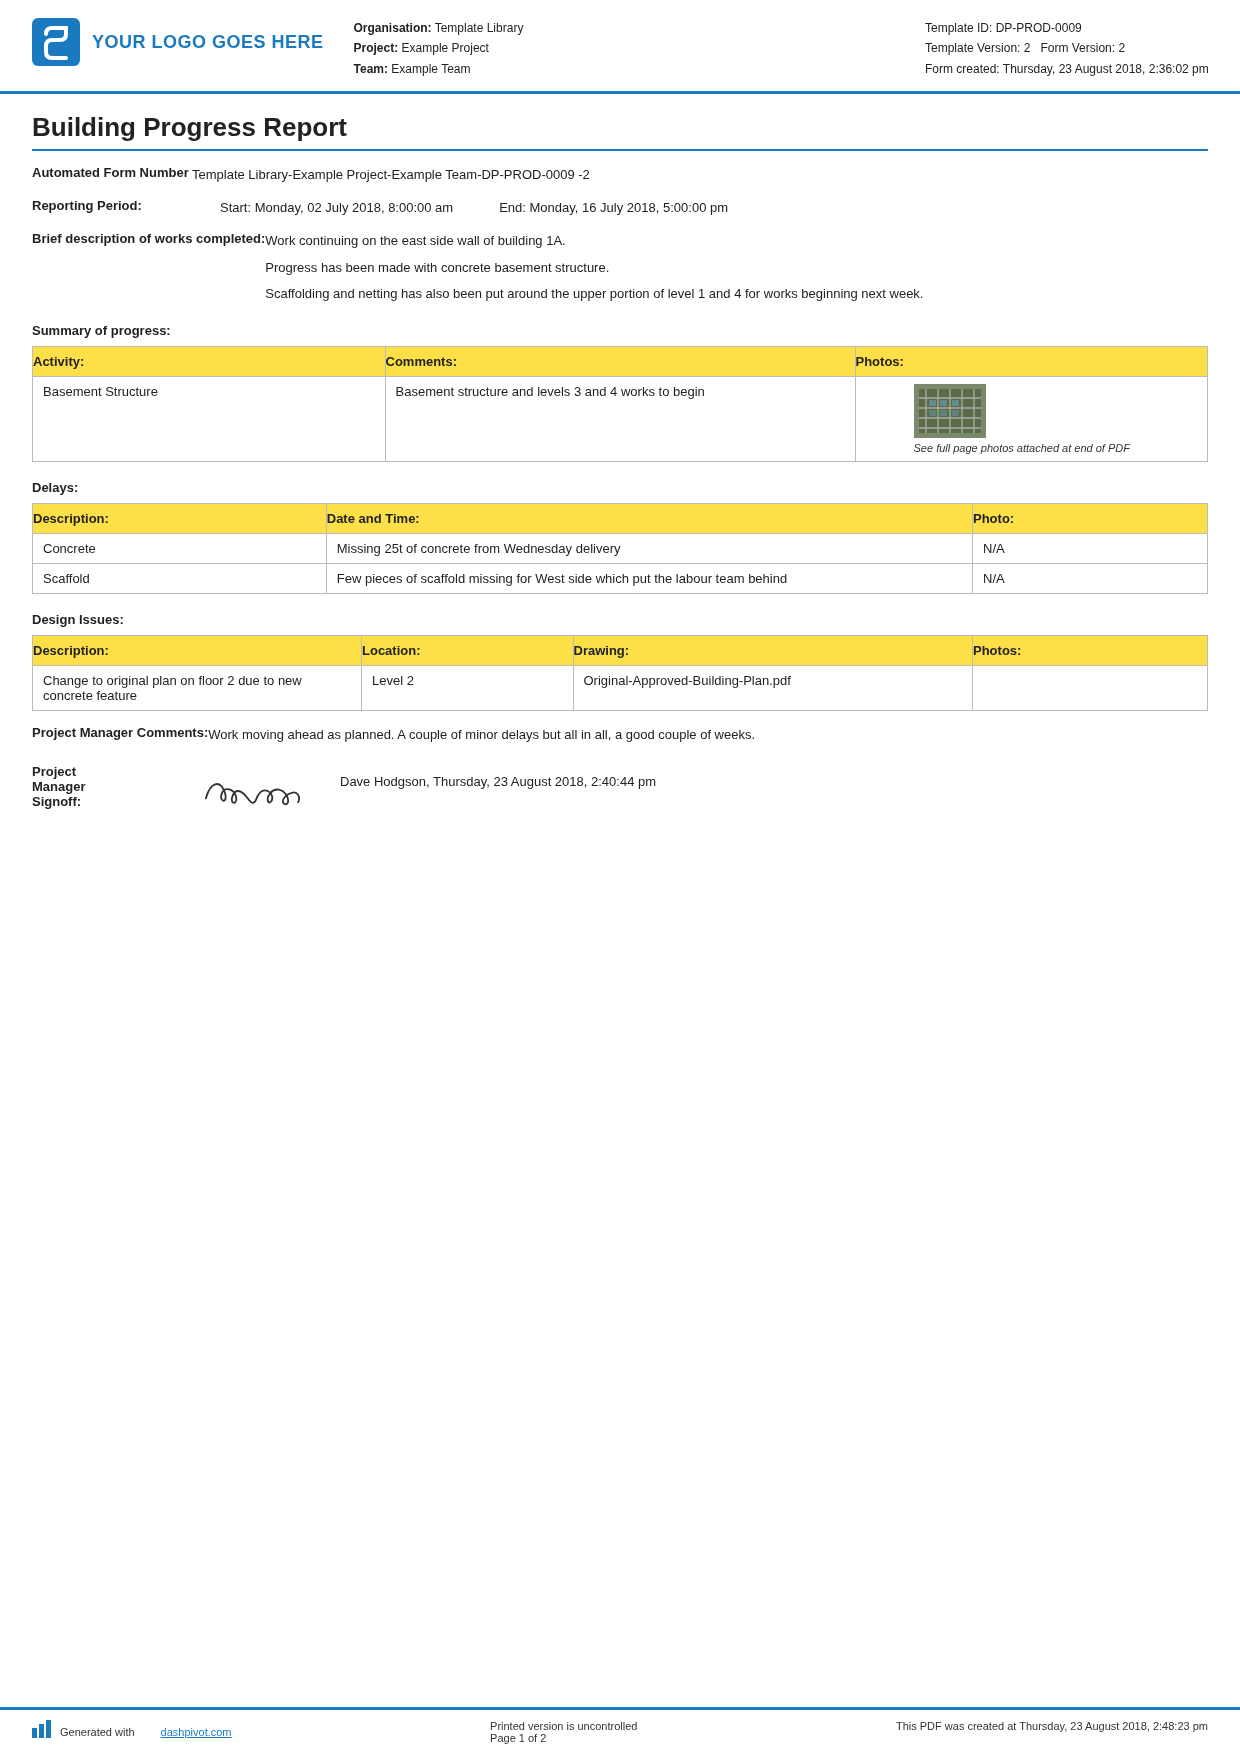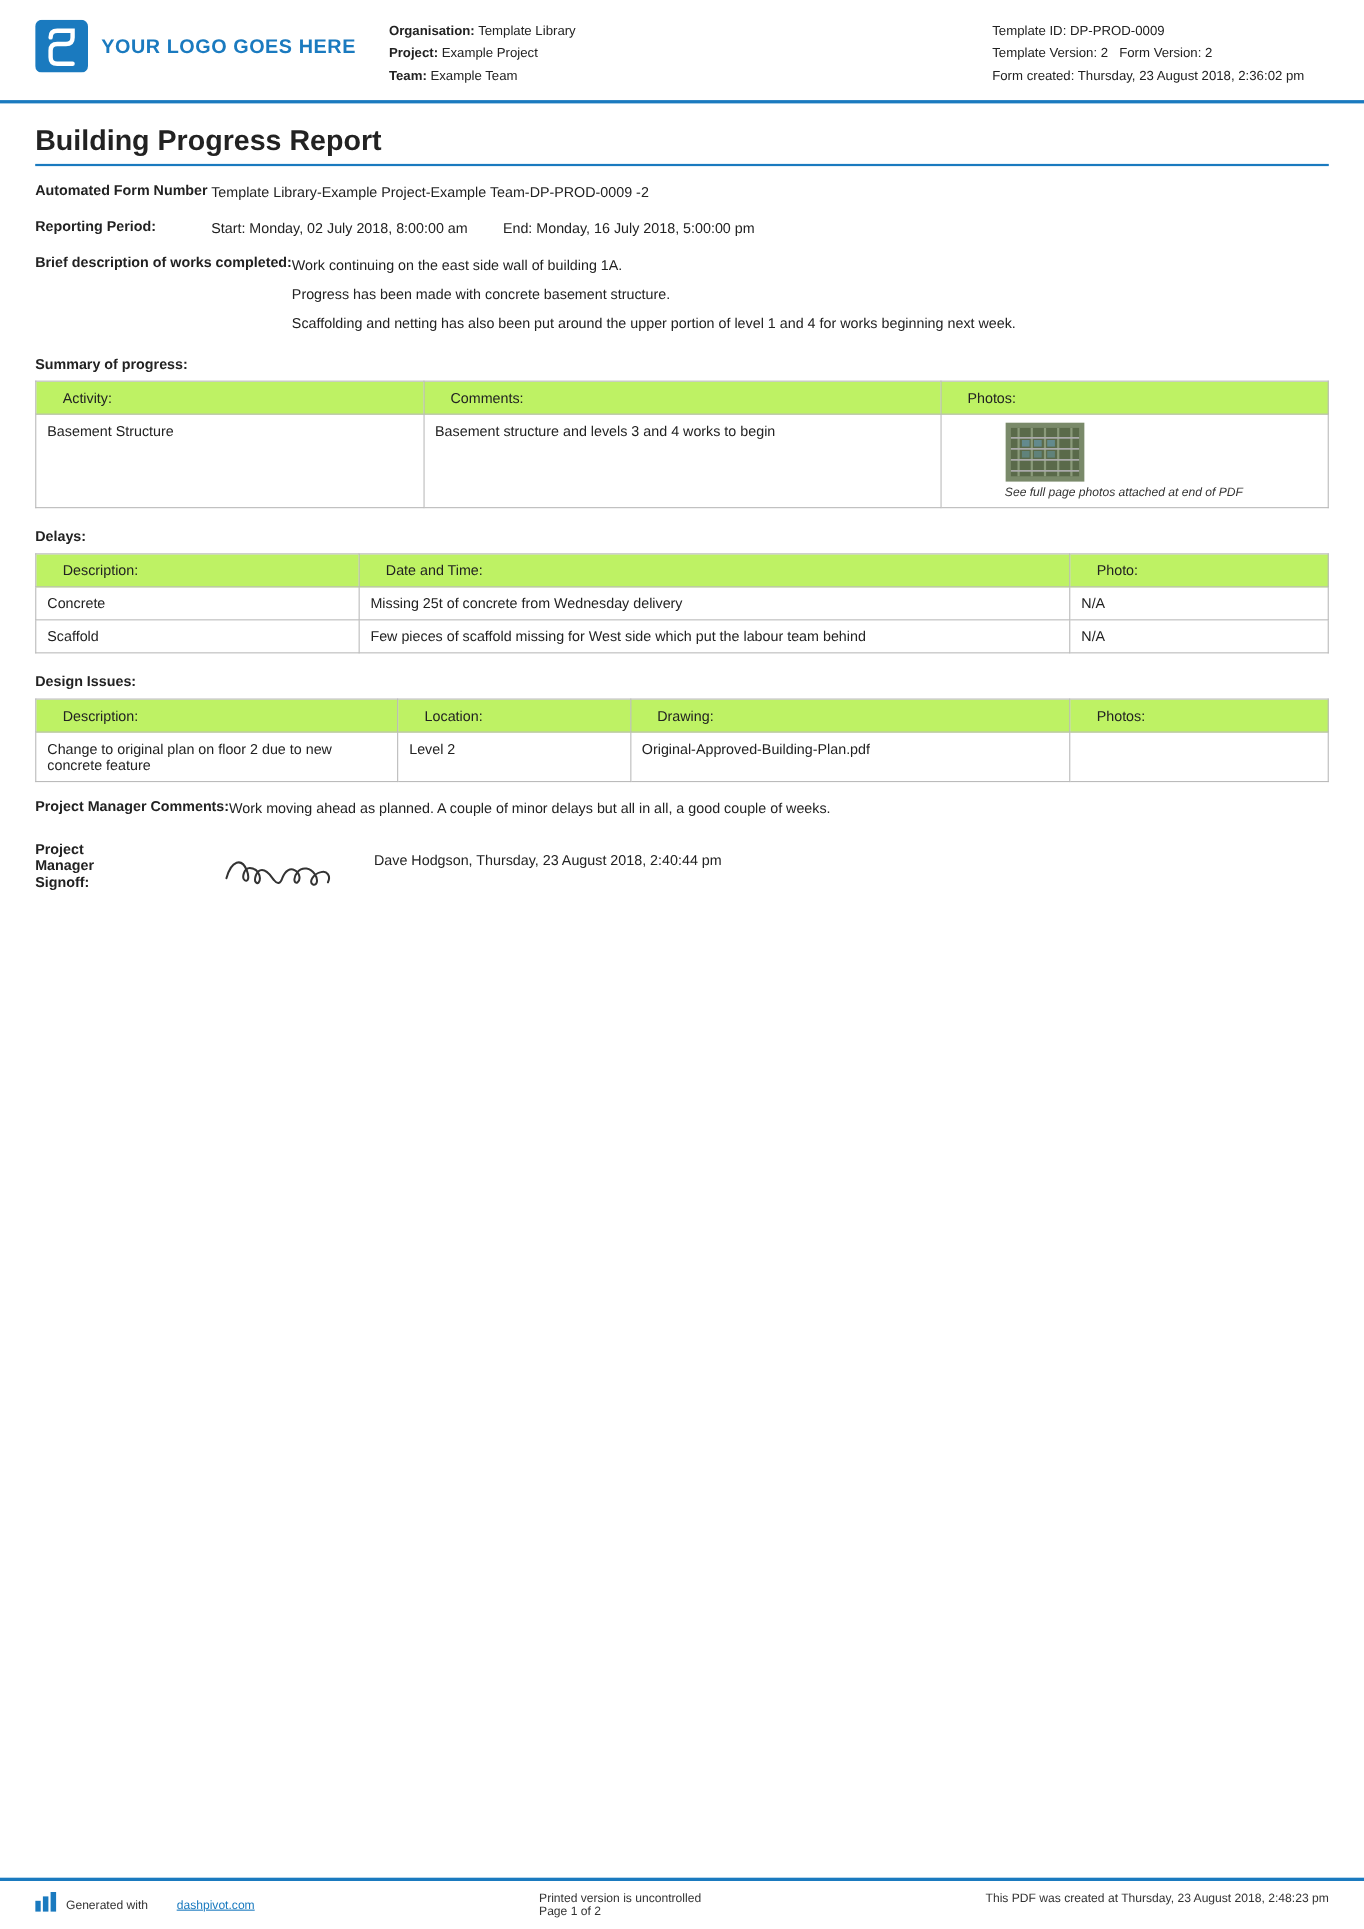--- a/index.html
+++ b/index.html
@@ -10,21 +10,21 @@
       background: #fff;
       width: 1240px;
       min-height: 1754px;
       position: relative;
     }
 
     
     .header {
       display: flex;
       align-items: flex-start;
-      padding: 18px 38px 12px 32px;
+      padding: 18px 15px 12px 32px;
       border-bottom: 3px solid #1a7abf;
     }
     .logo-area {
       display: flex;
       align-items: center;
       min-width: 260px;
       margin-right: 30px;
     }
     .logo-icon {
       width: 48px;
@@ -83,42 +83,43 @@
       flex-shrink: 0;
       padding-top: 0;
     }
     .field-value {
       font-size: 13px;
       flex: 1;
       line-height: 1.6;
     }
     .field-value-split {
       display: flex;
-      gap: 32px;
+      gap: 46px;
+      margin-left: 28px;
     }
 
     
     .section-heading {
       font-weight: bold;
       font-size: 13px;
       margin: 18px 0 8px 0;
     }
 
     
     table {
       width: 100%;
       border-collapse: collapse;
       margin-bottom: 8px;
       font-size: 13px;
     }
     table th {
-      background: #bef264;
+      background: #fde047;
       border: 1px solid #bbb;
-      padding: 7px 24px;
-      font-weight: normal;
+      padding: 7px 0;
+      font-weight: bold;
       text-align: left;
     }
     table td {
       border: 1px solid #bbb;
       padding: 7px 10px;
       vertical-align: top;
     }
 
     
     .photo-cell {

